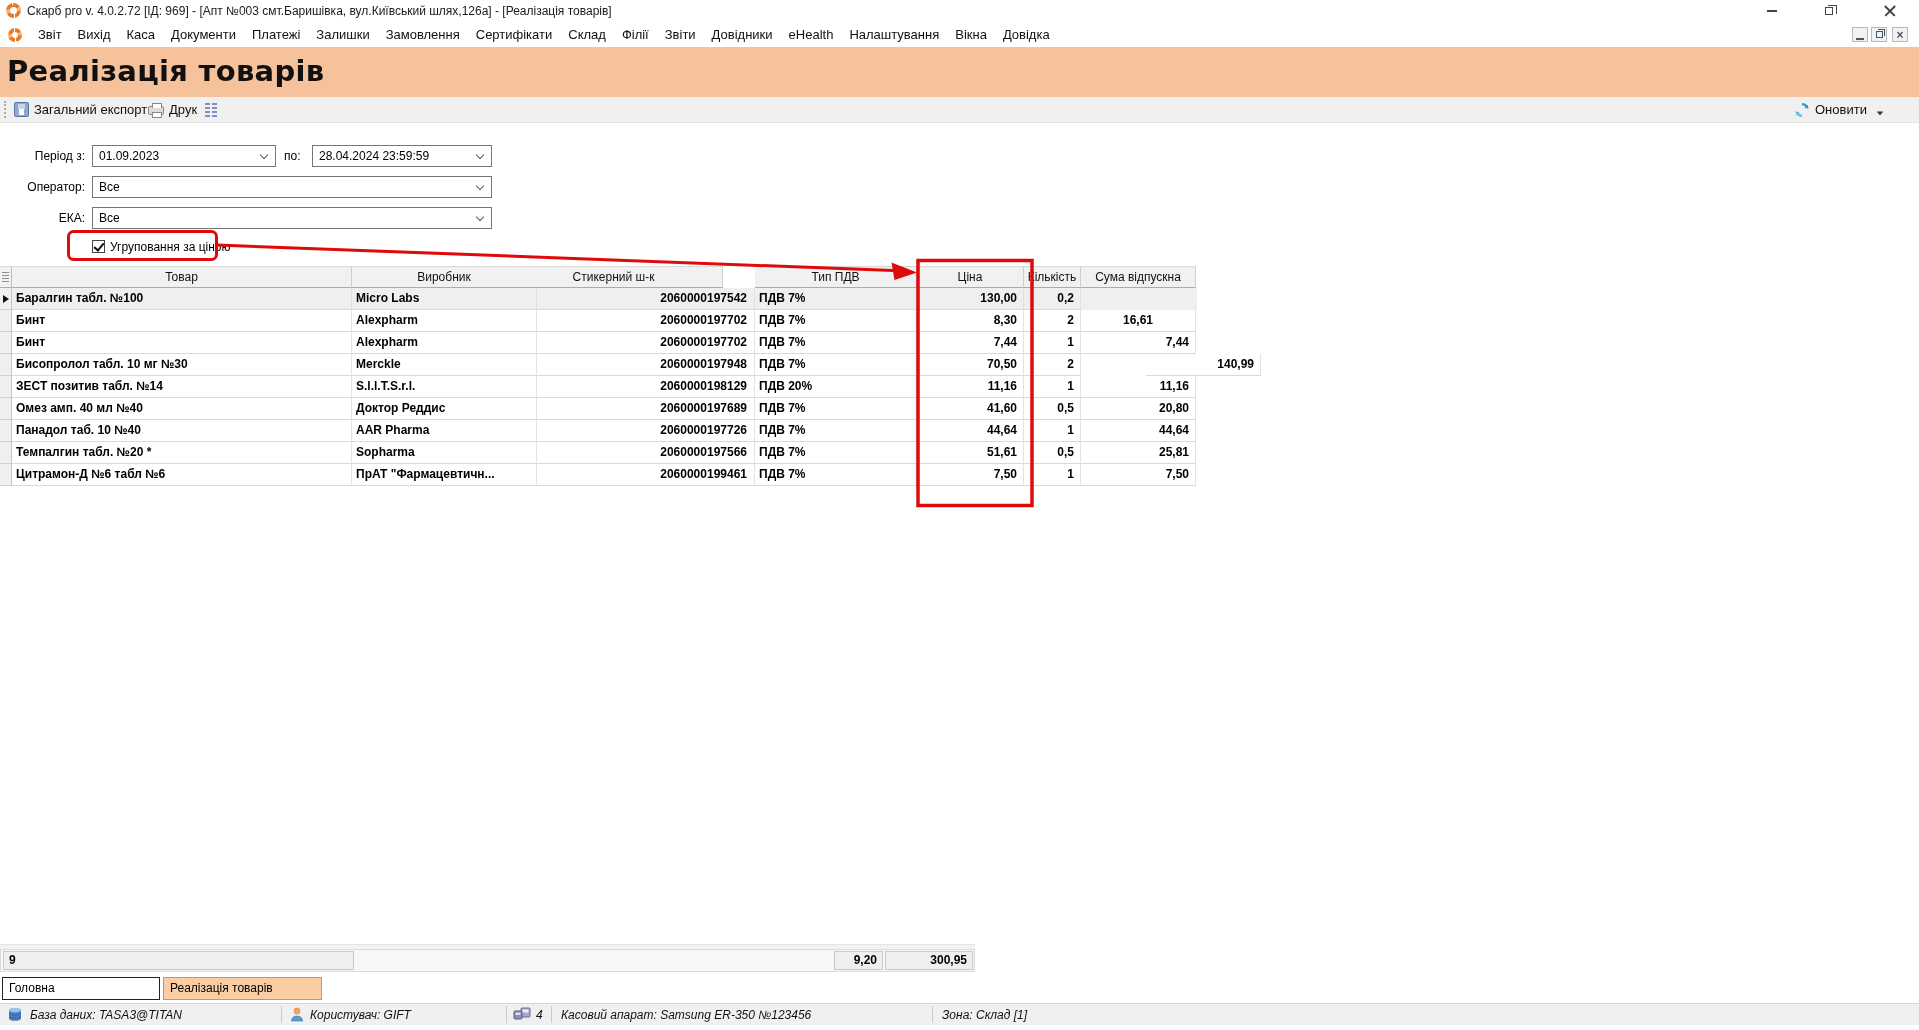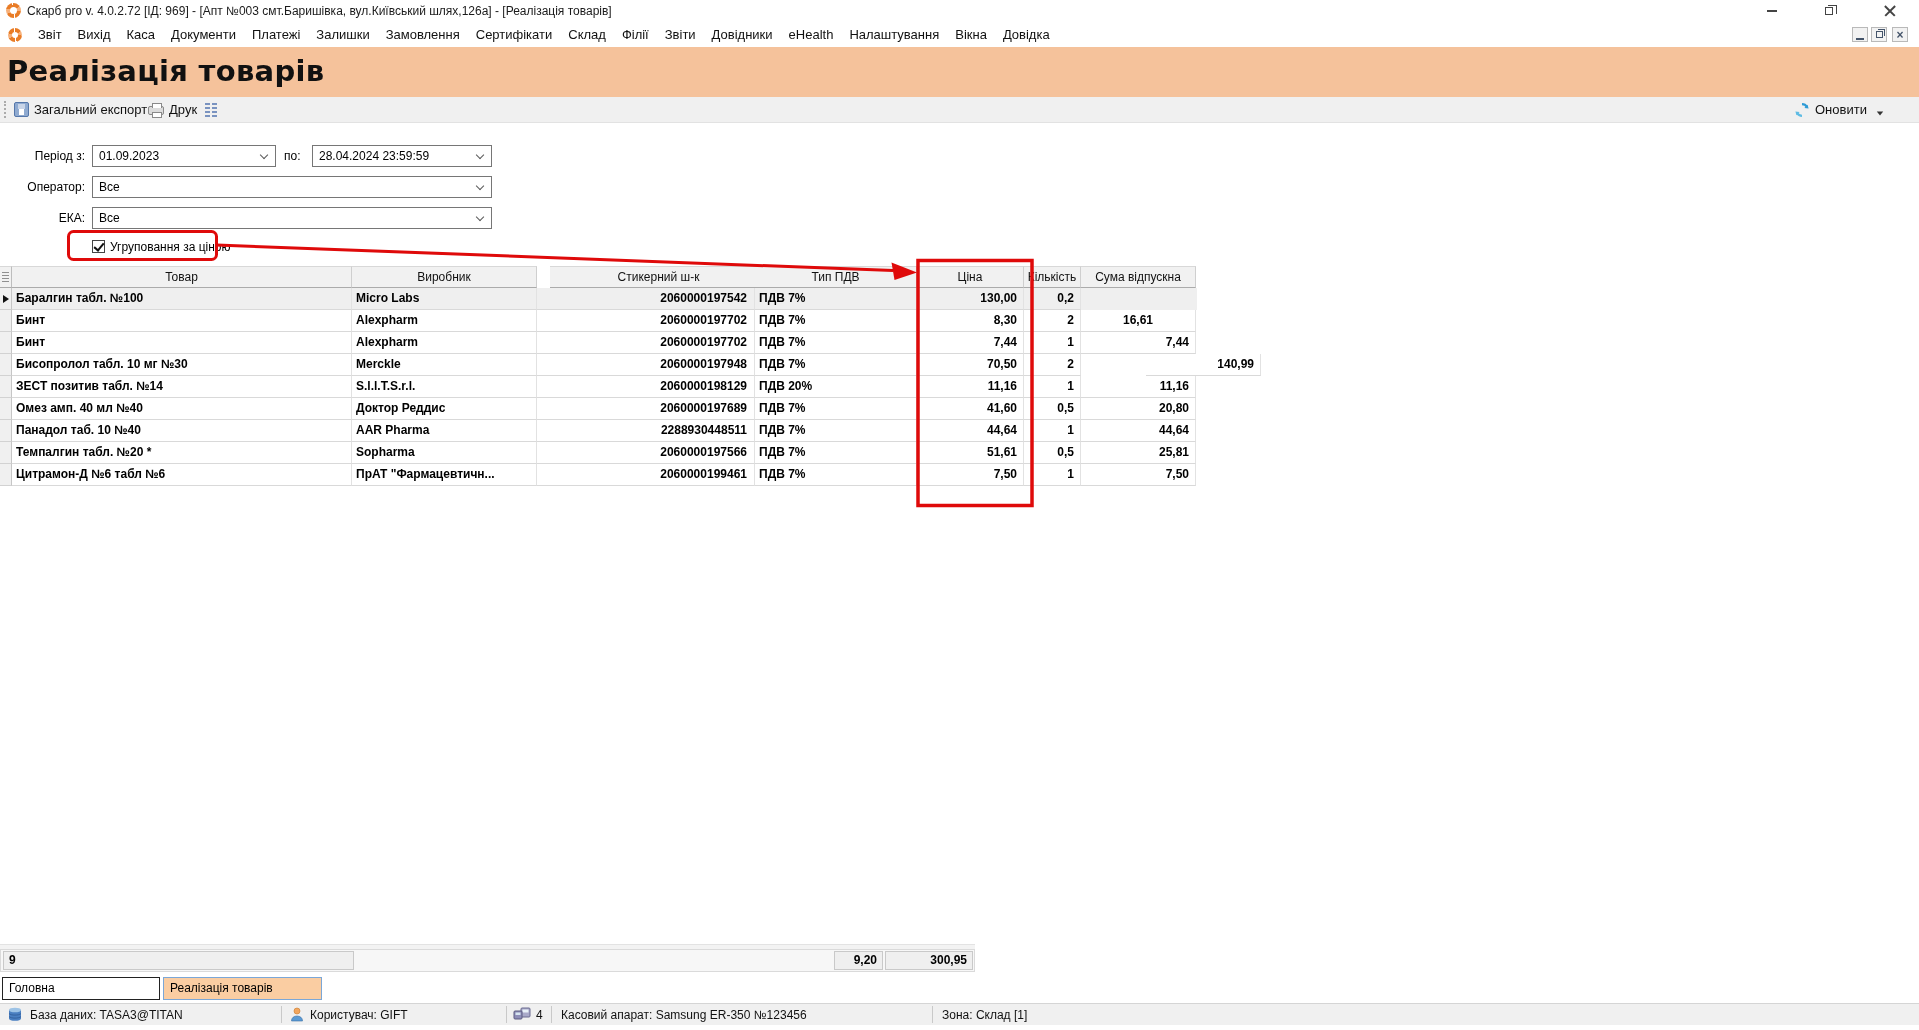--- a/index.html
+++ b/index.html
@@ -93,21 +93,21 @@
   .sumcell { position:absolute; top:1px; height:19px; background:#efefef; border:1px solid #c9c9c9;
     font-size:12px; font-weight:bold; line-height:17px; }
 
   
   .tab { position:absolute; top:977px; height:23px; font-size:12px; line-height:21px; padding-left:6px; }
   #tab-main { left:2px; width:158px; background:#fff; border:1px solid #222; }
   #tab-sales { left:163px; width:159px; background:#facda2; border:1px solid #7ba7d7; }
 
   
   #statusbar { position:absolute; top:1003px; left:0; width:1919px; height:22px; background:#f0f0f0; border-top:1px solid #d5d5d5; }
-  .sbtext { position:absolute; top:0; height:22px; line-height:22px; font-size:12px; color:#111; white-space:nowrap; }
+  .sbtext { position:absolute; top:0; height:22px; line-height:22px; font-size:12px; color:#111; white-space:nowrap;font-style:italic; }
   .sbsep { position:absolute; top:2px; width:1px; height:17px; background:#c9c9c9; }
   .sbicon { position:absolute; top:3px; }
 </style>
 </head>
 <body>
 
 <div id="titlebar">
   <div class="app-icon abs" style="left:6px;top:3px;"></div>
   <div id="window-title">Скарб pro v. 4.0.2.72 [ІД: 969] - [Апт №003 смт.Баришівка, вул.Київський шлях,126а] - [Реалізація товарів]</div>
   <div class="winbtn" style="left:1749px;">
@@ -210,21 +210,21 @@
 <span class="cb checked" style="left:92px;top:240px;"></span>
 <span class="cblabel" style="left:110px;top:240px;">Угруповання за ціною</span>
 
 <div id="grid">
   <div id="grid-header">
     <div id="corner-cell">
         <span class="corner-icon"></span>
       </div>
   <div class="hcell" style="left: 12px; width: 340px;">Товар</div>
       <div class="hcell" style="left: 352px; width: 185px;">Виробник</div>
-      <div class="hcell" style="left: 550px; width: 218px;">Стикерний ш-к</div>
+      <div class="hcell" style="left: 505px; width: 218px;">Стикерний ш-к</div>
       <div class="hcell" style="left: 755px; width: 162px;">Тип ПДВ</div>
       <div class="hcell" style="left: 917px; width: 107px;">Ціна</div>
       <div class="hcell" style="left: 1024px; width: 57px;">Кількість</div>
       <div class="hcell" style="left: 1081px; width: 115px;">Сума відпускна</div>
     </div>
   <div id="grid-body">
       <div class="trow current" style="top: 0px;">
         <div class="selcell">
           <span class="row-arrow"></span>
         </div>
@@ -283,21 +283,21 @@
         <div class="tcell" style="left: 537px; width: 218px; text-align: right; padding: 0px 7px;">2060000197689</div>
         <div class="tcell" style="left: 755px; width: 162px; text-align: left; padding: 0px 4px;">ПДВ 7%</div>
         <div class="tcell" style="left: 917px; width: 107px; text-align: right; padding: 0px 6px;">41,60</div>
         <div class="tcell" style="left: 1024px; width: 57px; text-align: right; padding: 0px 6px;">0,5</div>
         <div class="tcell" style="left: 1081px; width: 115px; text-align: right; padding: 0px 6px;">20,80</div>
       </div>
       <div class="trow" style="top: 132px;">
         <div class="selcell"></div>
         <div class="tcell" style="left: 12px; width: 340px; text-align: left; padding: 0px 4px;">Панадол таб. 10 №40</div>
         <div class="tcell" style="left: 352px; width: 185px; text-align: left; padding: 0px 4px;">AAR Pharma</div>
-        <div class="tcell" style="left: 537px; width: 218px; text-align: right; padding: 0px 7px;">2288930448511</div>
+        <div class="tcell" style="left: 537px; width: 218px; text-align: right; padding: 0px 7px;">2060000197726</div>
         <div class="tcell" style="left: 755px; width: 162px; text-align: left; padding: 0px 4px;">ПДВ 7%</div>
         <div class="tcell" style="left: 917px; width: 107px; text-align: right; padding: 0px 6px;">44,64</div>
         <div class="tcell" style="left: 1024px; width: 57px; text-align: right; padding: 0px 6px;">1</div>
         <div class="tcell" style="left: 1081px; width: 115px; text-align: right; padding: 0px 6px;">44,64</div>
       </div>
       <div class="trow" style="top: 154px;">
         <div class="selcell"></div>
         <div class="tcell" style="left: 12px; width: 340px; text-align: left; padding: 0px 4px;">Темпалгин табл. №20 *</div>
         <div class="tcell" style="left: 352px; width: 185px; text-align: left; padding: 0px 4px;">Sopharma</div>
         <div class="tcell" style="left: 537px; width: 218px; text-align: right; padding: 0px 7px;">2060000197566</div>

